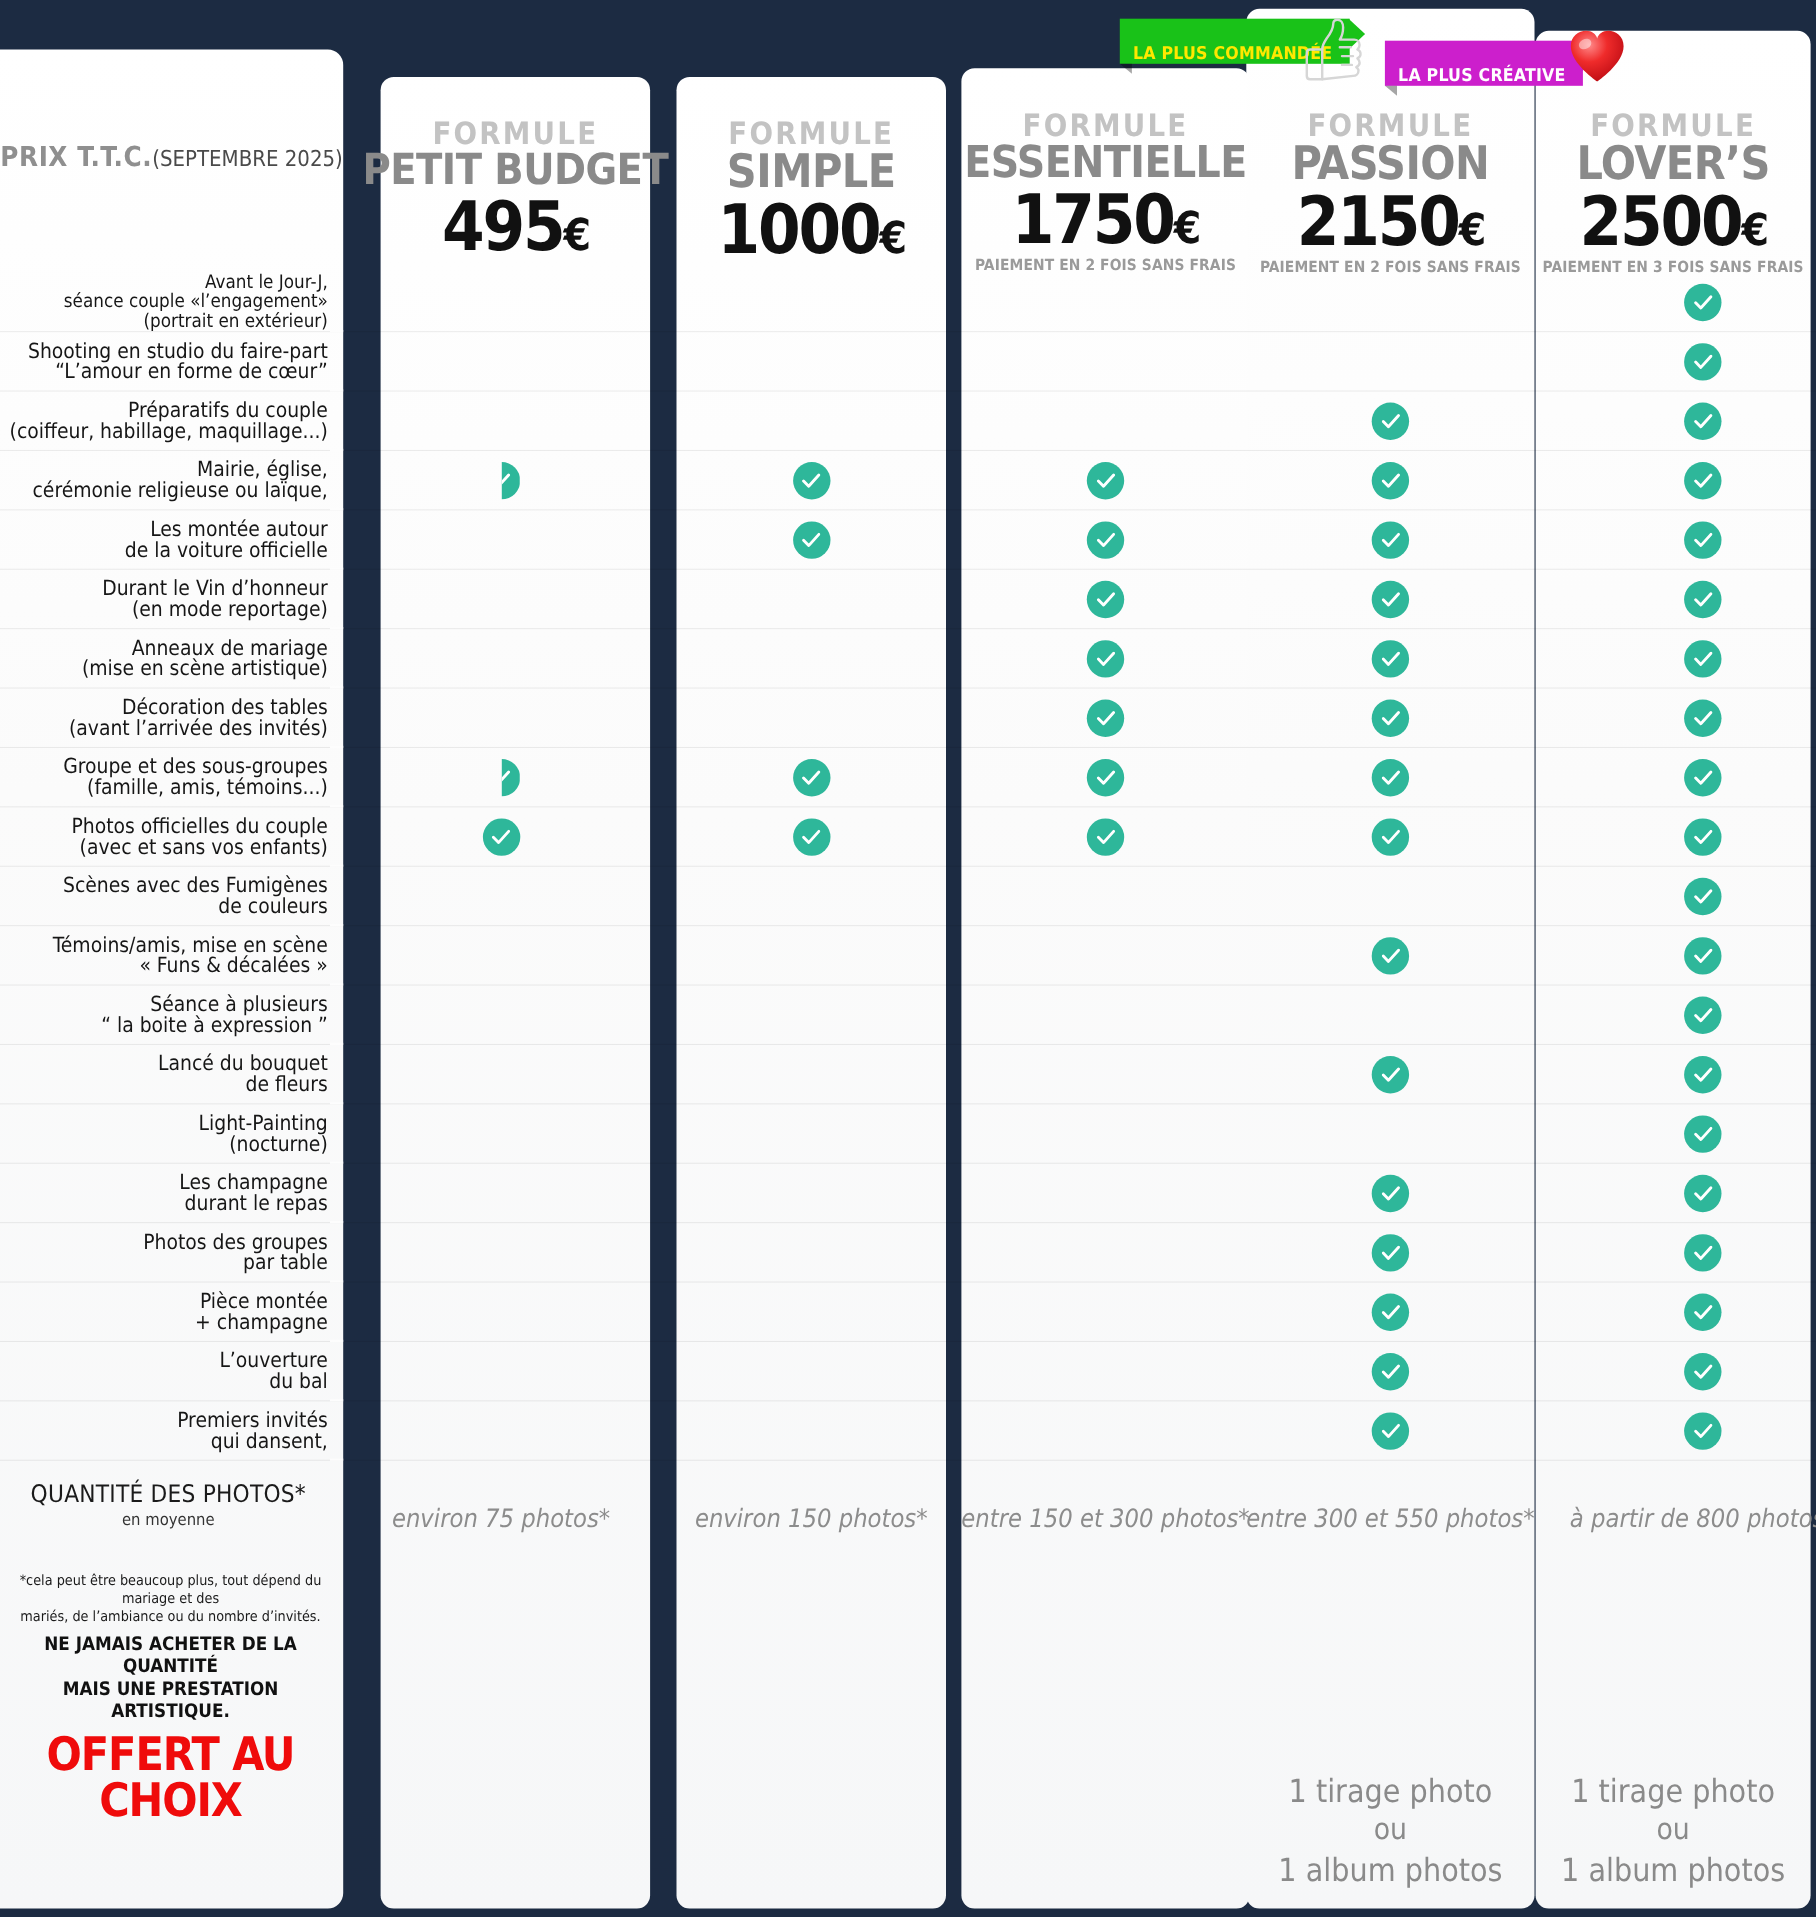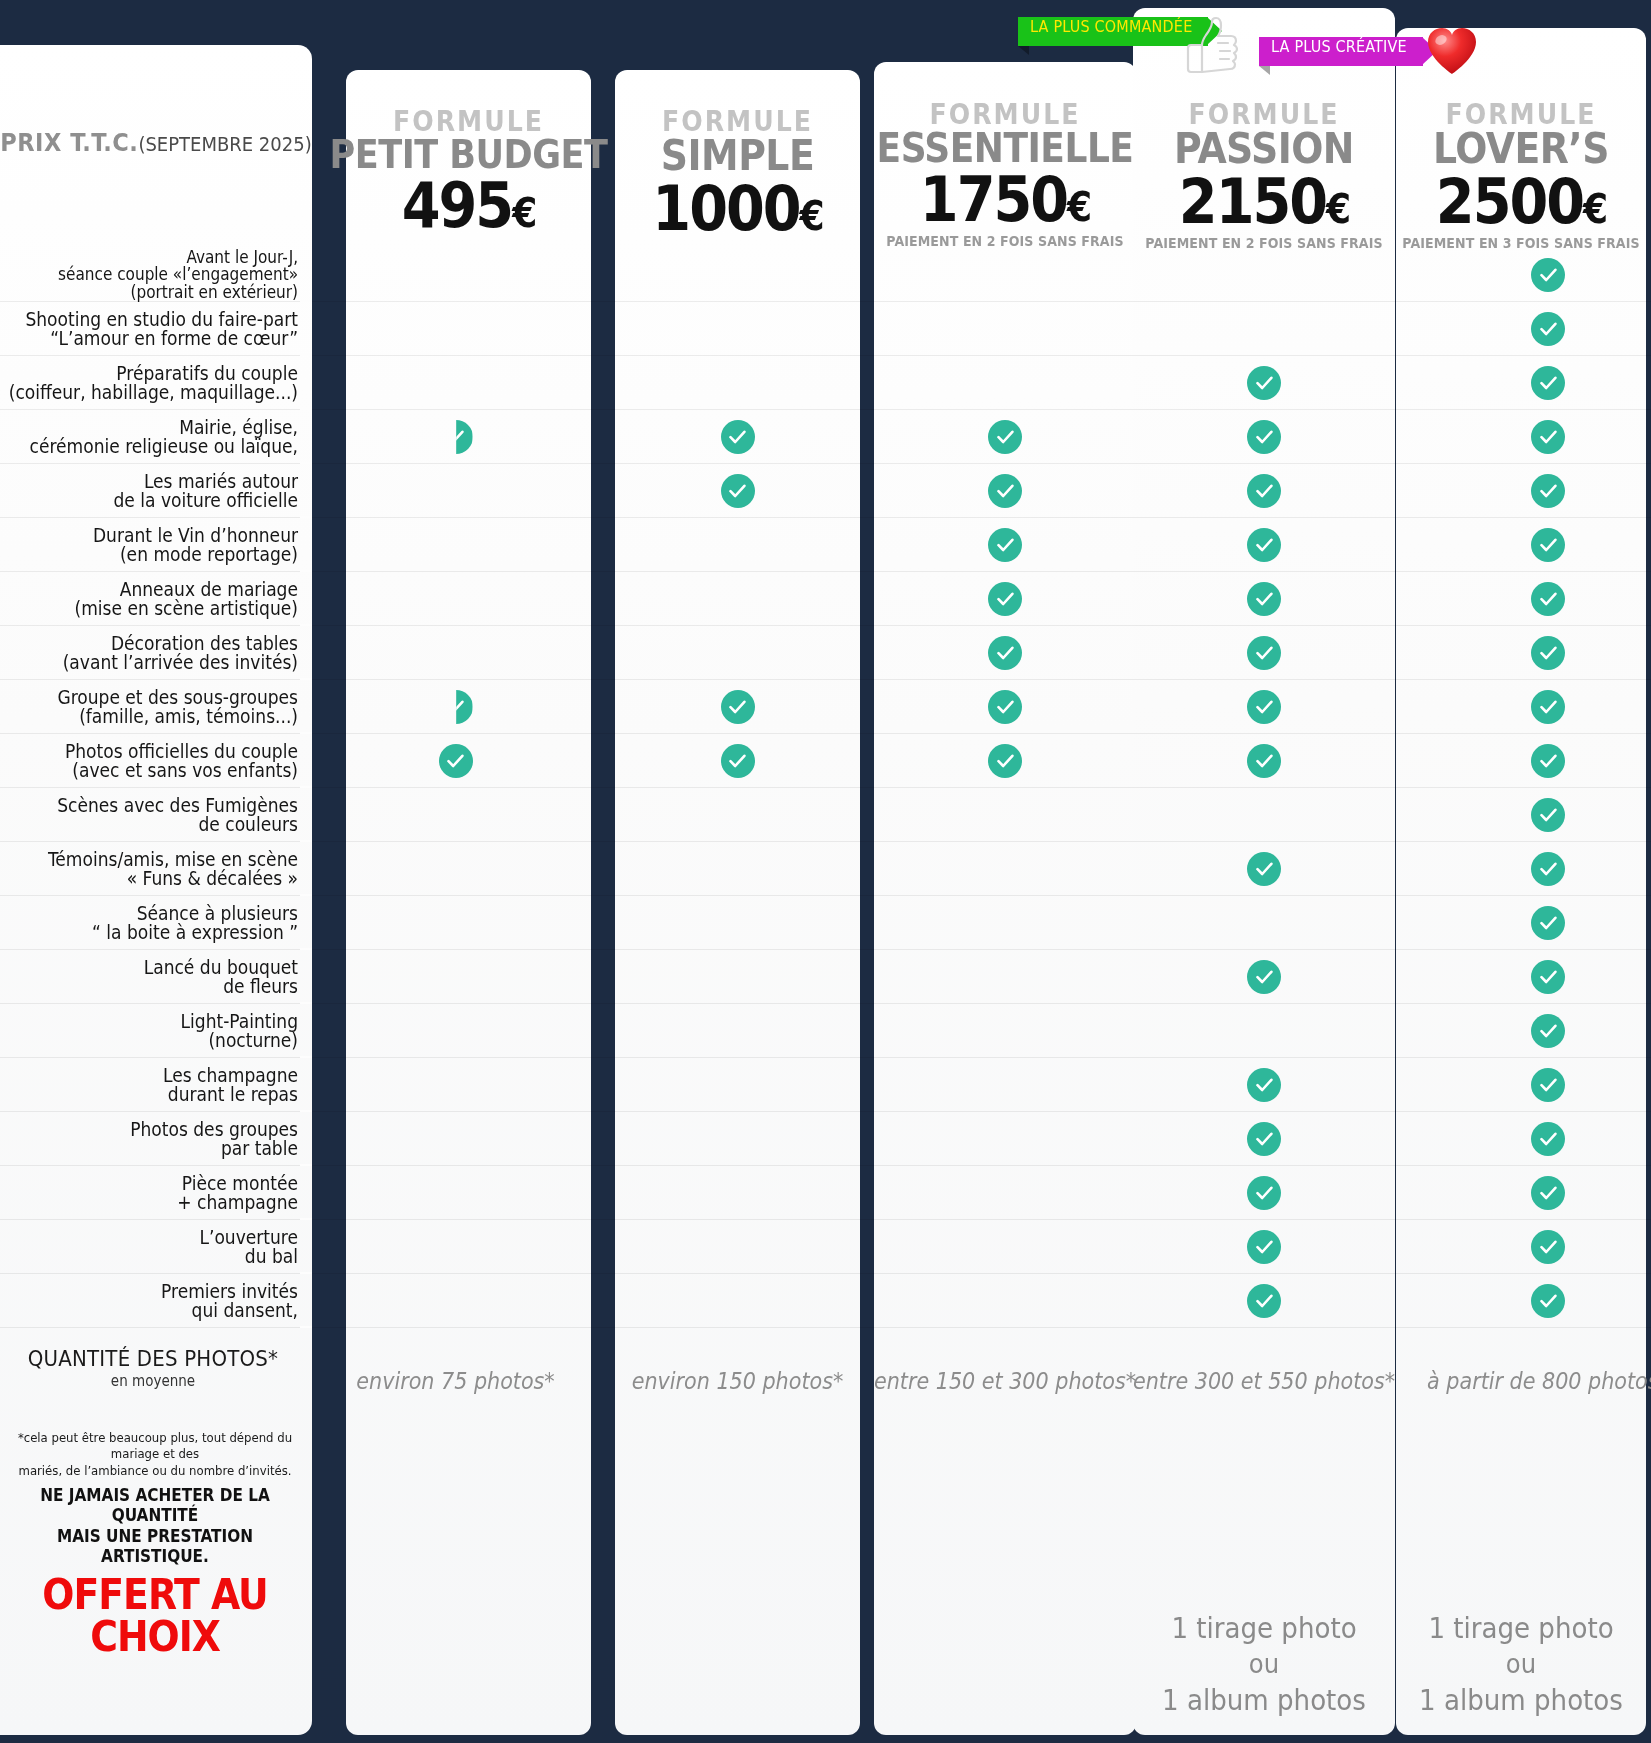--- a/index.html
+++ b/index.html
@@ -75,24 +75,24 @@
   }
   .plan-price .eur { font-size: 40px; font-weight: 700; }
   .plan-pay {
     font-size: 14px; font-weight: 700; color: #9a9a9a;
     letter-spacing: .1px; margin-top: 2px; white-space: nowrap;
   }
 
   
   .badge {
     position: absolute;
-    height: 29px;
-    display: flex; align-items: flex-start;
+    height: 41px;
+    display: flex; align-items: flex-end;
     padding: 0 16px 0 12px;
-    font-size: 16px; font-weight: 400;
+    font-size: 16px; font-weight: 700;
     letter-spacing: .2px;
     white-space: nowrap;
     z-index: 40;
   }
   .badge::after {
     content: "";
     position: absolute; right: -14px; top: 0;
     border-top: 14.5px solid transparent;
     border-bottom: 14.5px solid transparent;
     border-left: 15px solid currentColor;
@@ -402,21 +402,21 @@
         <div class="cell c5">
           <div class="check">
             <svg width="17" height="14" viewBox="0 0 17 14">
               <path d="M1.5 7.2 L6.2 12 L15.4 1.8" stroke="#ffffff" stroke-width="2.6" fill="none" stroke-linecap="round" stroke-linejoin="round"></path>
             </svg>
           </div>
         </div>
       </div>
       <div class="row">
         <div class="row-label">
-          <span class="l3">Les mariés autour</span>
+          <span class="l3">Les montée autour</span>
           <span class="l3">de la voiture officielle</span>
         </div>
         <div class="row-sep"></div>
         <div class="gutter-tick" style="bottom: 0px;"></div>
         <div class="cell c1"></div>
         <div class="cell c2">
           <div class="check">
             <svg width="17" height="14" viewBox="0 0 17 14">
               <path d="M1.5 7.2 L6.2 12 L15.4 1.8" stroke="#ffffff" stroke-width="2.6" fill="none" stroke-linecap="round" stroke-linejoin="round"></path>
             </svg>

